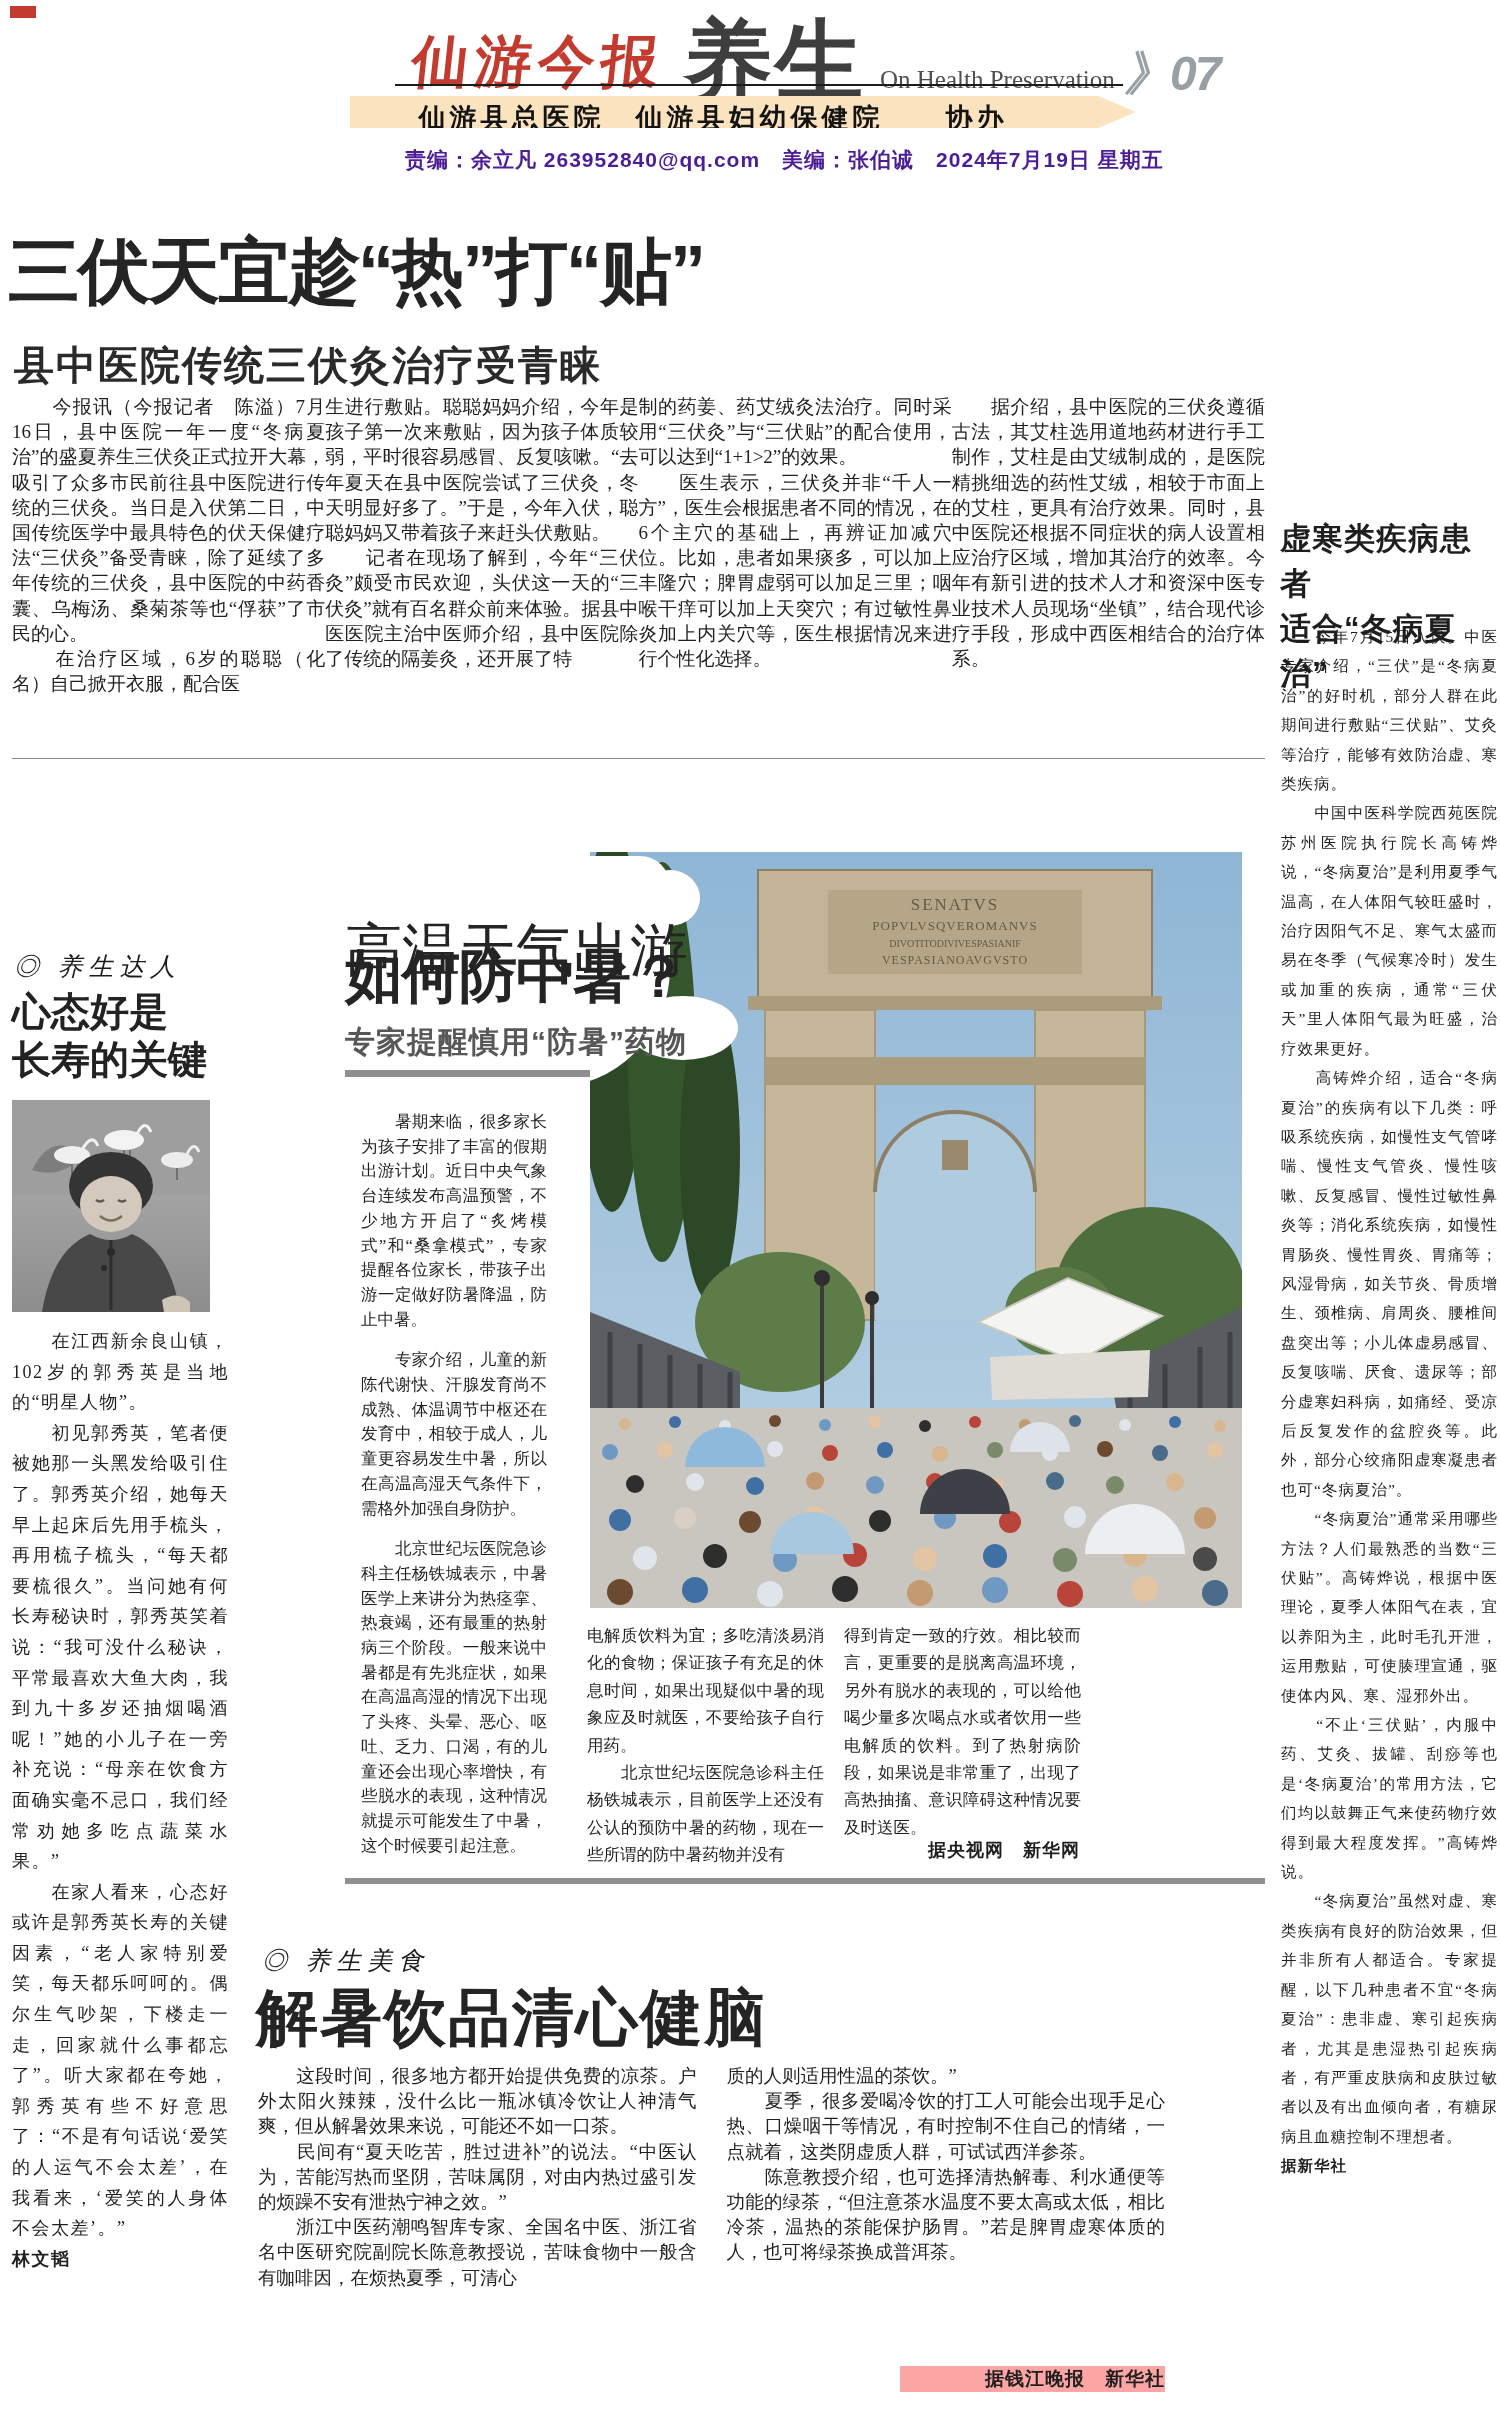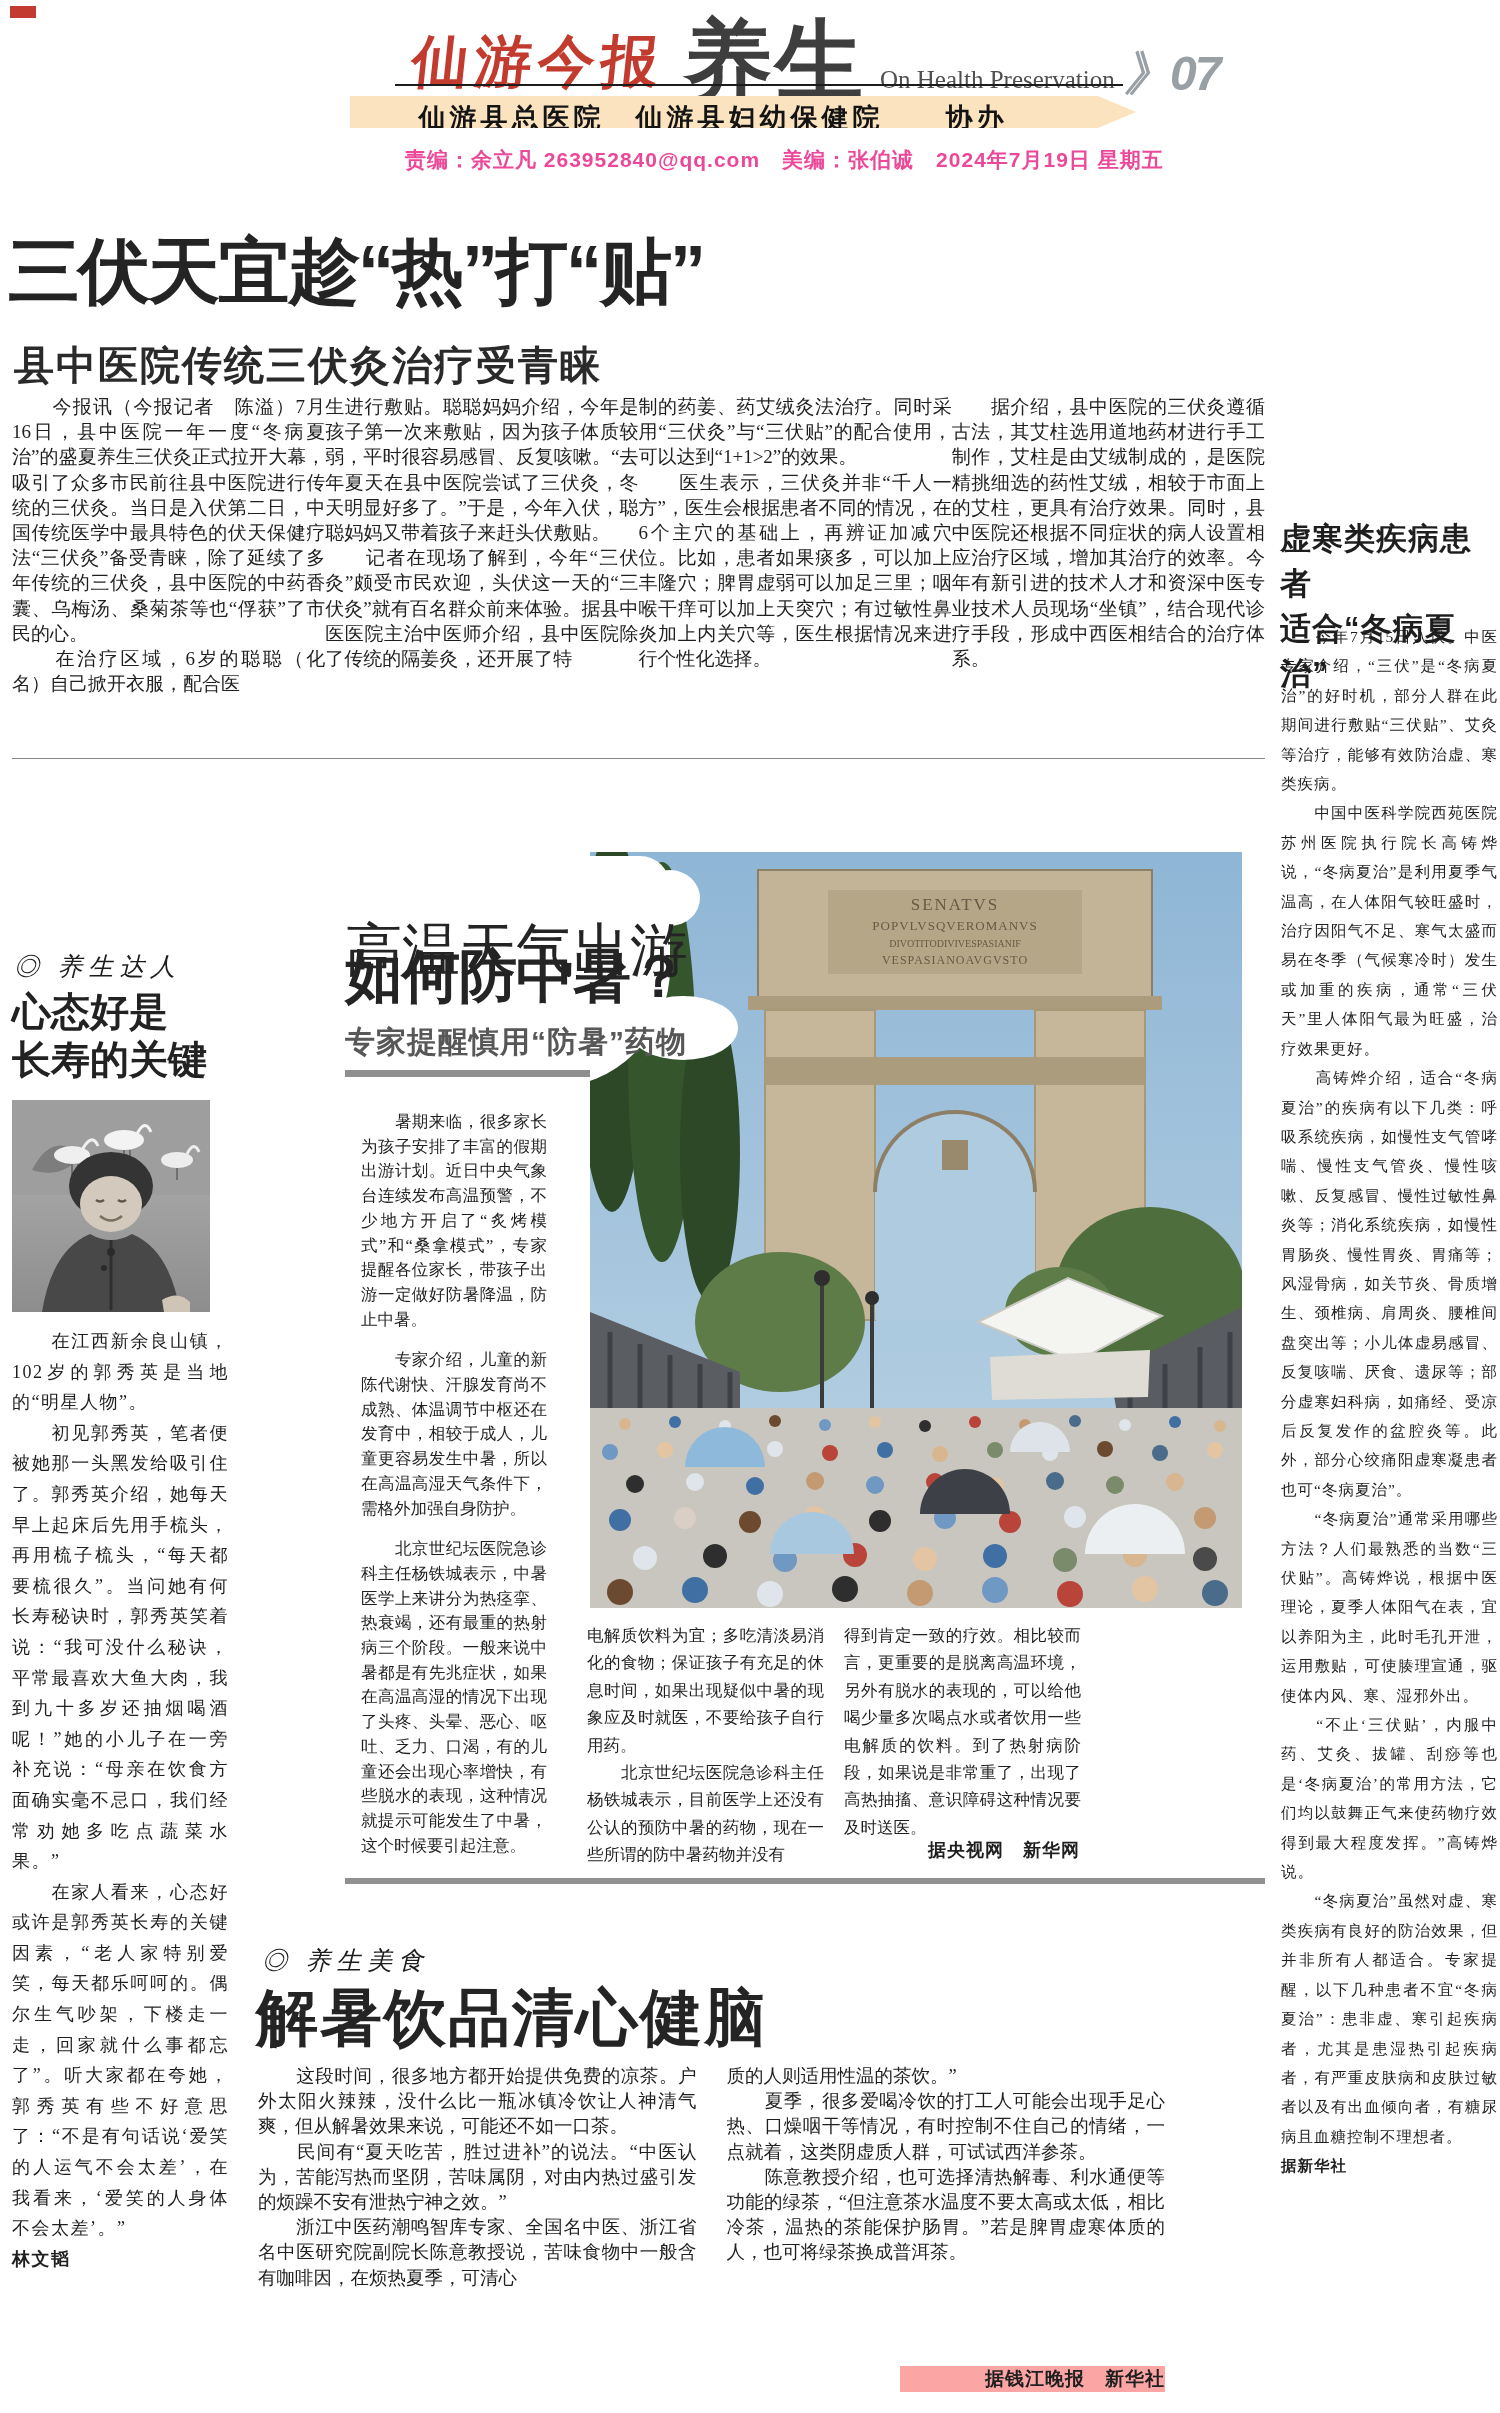--- a/index.html
+++ b/index.html
@@ -14,21 +14,21 @@
   #paper-name{left:412px;top:24px;font-size:57px;font-weight:bold;color:#c23b2e;
               transform:skewX(-6deg);letter-spacing:6px;}
   #section-cn{left:684px;top:2px;font-size:88px;font-weight:bold;color:#3e3e3e;letter-spacing:3px;}
   #section-en{left:880px;top:66px;font-size:25px;color:#4f4f4f;}
   #head-rule{left:395px;top:84px;width:728px;height:2px;background:#1c1c1c;}
   #page-num{left:1124px;top:42px;font-size:48px;font-weight:bold;font-style:italic;color:#98a0a6;letter-spacing:-2px;}
   #cohost-bar{left:350px;top:96px;width:786px;height:32px;background:#fbe3c0;
               clip-path:polygon(0 0,calc(100% - 38px) 0,100% 50%,calc(100% - 38px) 100%,0 100%);
               text-align:center;line-height:44px;font-size:27px;font-weight:bold;color:#141414;
               letter-spacing:4px;padding-right:60px;box-sizing:border-box;}
-  #editor-line{left:405px;top:146px;font-size:21px;font-weight:bold;color:#ec4899;letter-spacing:1px;}
+  #editor-line{left:405px;top:146px;font-size:21px;font-weight:bold;color:#4c1d95;letter-spacing:1px;}
 
   
   #lead-headline{left:8px;top:224px;font-size:72px;font-weight:bold;color:#242424;
                  letter-spacing:-2px;white-space:nowrap;}
   #lead-subhead{left:14px;top:338px;font-size:40px;font-weight:bold;color:#2a2a2a;letter-spacing:2px;}
   #lead-cols{left:12px;top:394px;width:1253px;height:354px;display:flex;overflow:hidden;}
   #lead-cols .col{flex:1;overflow:hidden;}
   #lead-cols p{margin:0;font-size:19px;line-height:25.2px;text-align:justify;}
   #lead-rule{left:12px;top:758px;width:1253px;height:1px;background:#8a8a8a;}
 

